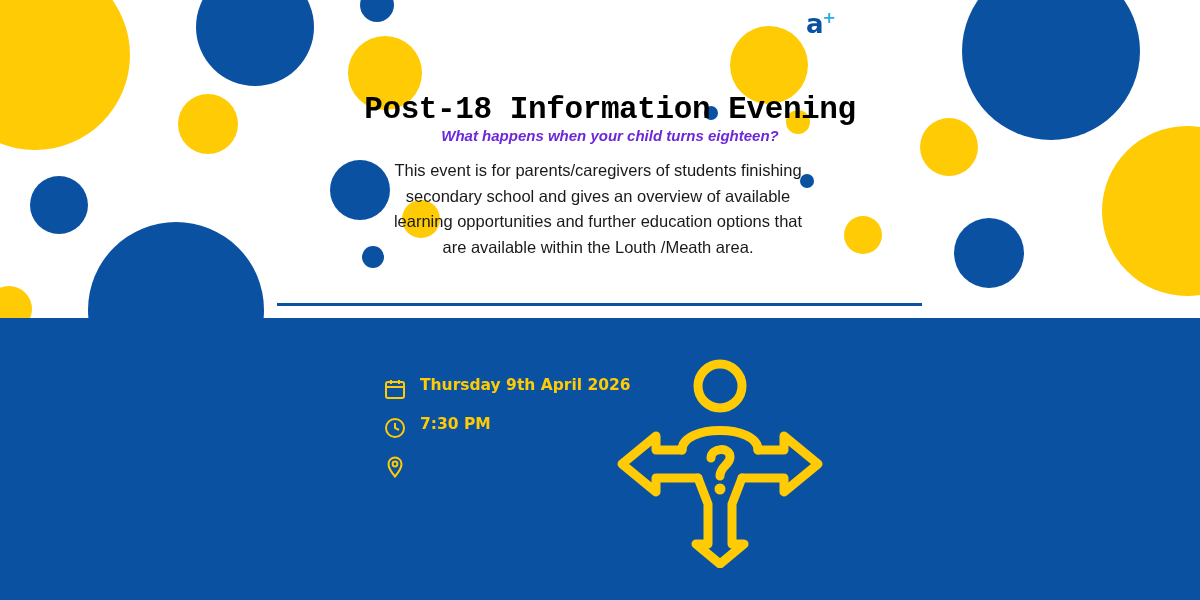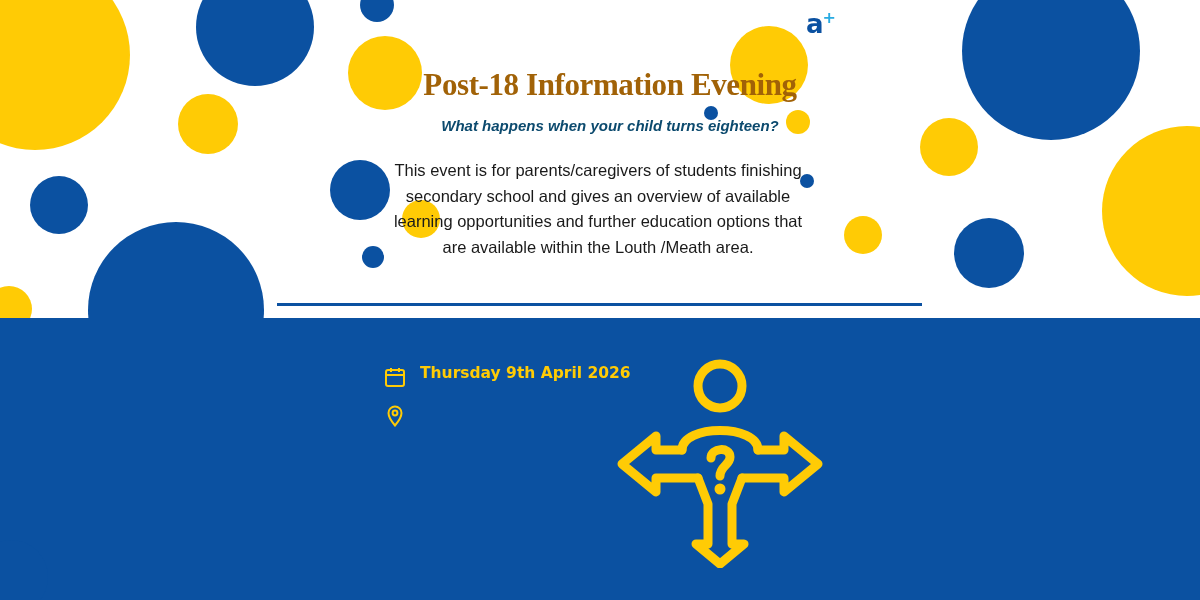--- a/index.html
+++ b/index.html
@@ -65,34 +65,35 @@
 
   
   .headline-wrap {
     position: absolute;
     left: 330px;
     top: 68px;
     width: 560px;
     text-align: center;
   }
   .headline {
-    font-family: Liberation Serif, serif;
+    font-family: Liberation Mono, monospace;
     font-size: 31px;
     font-weight: bold;
-    color: #a16207;
+    color: #000000;
     letter-spacing: -0.4px;
     line-height: 1.1;
     white-space: nowrap;
+    margin-top: 25px;
   }
   .subhead {
-    margin-top: 15px;
+    margin-top: 0;
     font-family: "Liberation Sans", sans-serif;
     font-style: italic;
     font-size: 15px;
-    color: #0c4a6e;
+    color: #6d28d9;
     font-weight: 600;
   }
 
   
   .body-copy {
     position: absolute;
     left: 388px;
     top: 158px;
     width: 420px;
     text-align: center;
@@ -109,21 +110,21 @@
     top: 303px;
     width: 645px;
     height: 3px;
     background: #0B51A1;
   }
 
   
   .details {
     position: absolute;
     left: 383px;
-    top: 364px;
+    top: 376px;
     color: #FFCB05;
   }
   .detail-row {
     display: flex;
     align-items: flex-start;
     margin-bottom: 14px;
   }
   .detail-icon {
     width: 24px;
     height: 24px;
@@ -205,20 +206,29 @@
         <svg viewBox="0 0 24 24" width="24" height="24" fill="none" stroke="#FFCB05" stroke-width="2">
           <rect x="3" y="5" width="18" height="16" rx="2"></rect>
           <line x1="3" y1="10" x2="21" y2="10"></line>
           <line x1="8" y1="3" x2="8" y2="7"></line>
           <line x1="16" y1="3" x2="16" y2="7"></line>
         </svg>
       </span>
       <span class="detail-text">Thursday 9th April 2026</span>
     </div>
 
+    <div class="detail-row">
+      <span class="detail-icon">
+        <svg viewBox="0 0 24 24" width="24" height="24" fill="none" stroke="#FFCB05" stroke-width="2">
+          <circle cx="12" cy="12" r="9"></circle>
+          <polyline points="12,7 12,12 16,14"></polyline>
+        </svg>
+      </span>
+      <span class="detail-text">7:30 PM</span>
+    </div>
 
     <div class="detail-row">
       <span class="detail-icon">
         <svg viewBox="0 0 24 24" width="24" height="24" fill="none" stroke="#FFCB05" stroke-width="2">
           <path d="M12 2.5c-3.6 0-6.5 2.9-6.5 6.5 0 4.9 6.5 12.5 6.5 12.5s6.5-7.6 6.5-12.5c0-3.6-2.9-6.5-6.5-6.5z"></path>
           <circle cx="12" cy="9" r="2.4"></circle>
         </svg>
       </span>
     </div>
 

